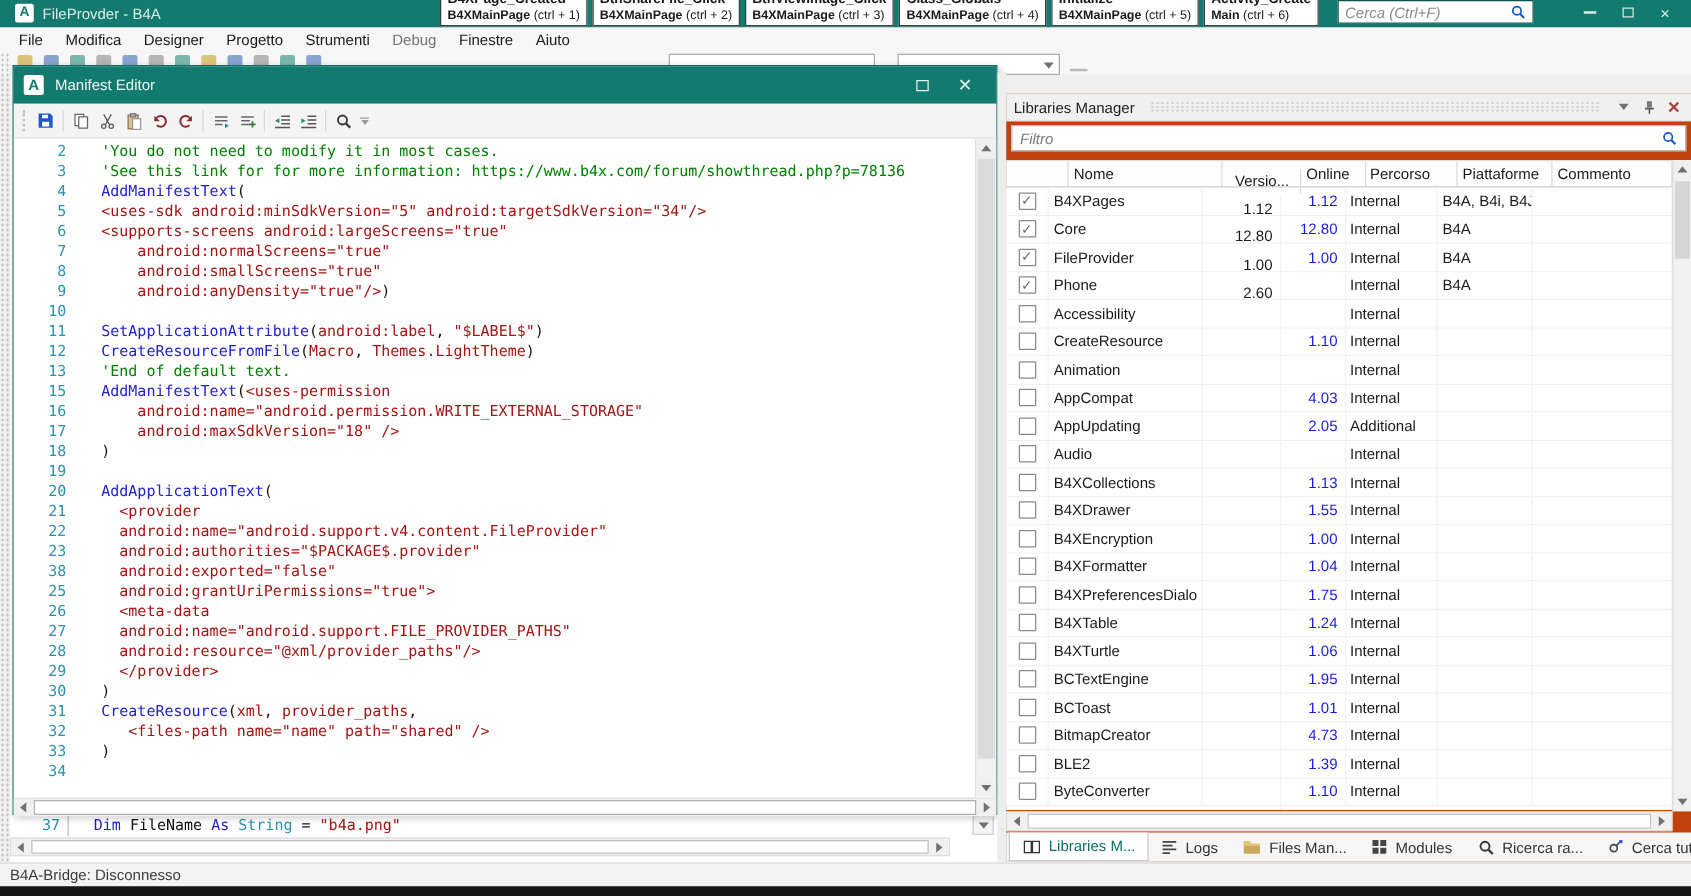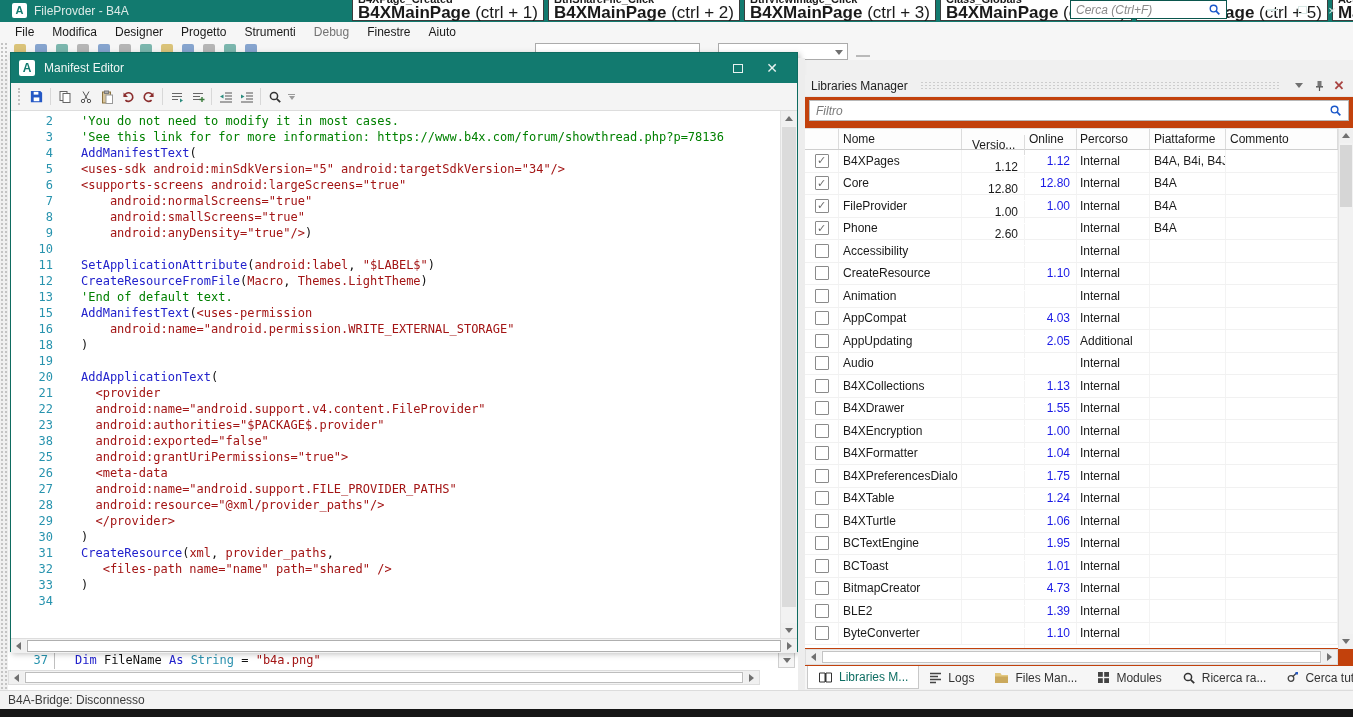--- a/index.html
+++ b/index.html
@@ -8,21 +8,21 @@
     font-family:"Liberation Sans",sans-serif;font-size:12px;color:#1A1A1A;}
 
   
   .titlebar{position:absolute;left:0;top:0;width:100%;height:22px;background:var(--titlebar-teal);}
   .app-logo{position:absolute;left:12px;top:3px;width:15px;height:15px;background:#FFF;border-radius:2px;
     color:var(--titlebar-teal);font-weight:bold;font-size:11px;text-align:center;line-height:15px;}
   .app-title{position:absolute;left:34px;top:4px;color:#DCEAE7;font-size:12px;}
   #top-tabs{position:absolute;left:352px;top:-9px;display:flex;gap:4px;}
   .ttab{background:#FFF;border:1px solid #3C3C3C;padding:1px 5px;height:30px;white-space:nowrap;}
   .ttab .t1{font-weight:bold;font-size:11px;line-height:13px;}
-  .ttab .t2{font-size:17px;line-height:13px;}
+  .ttab .t2{font-size:10px;line-height:13px;}
   .search-box{position:absolute;left:1070px;top:0;width:157px;height:19px;background:#FFF;
     border:1px solid #0A564D;display:flex;align-items:center;padding:0 5px;}
   .search-box .ph{flex:1;font-style:italic;color:#8A8A8A;font-size:12px;}
   .win-btns{position:absolute;right:6px;top:0;height:20px;display:flex;}
   .win-btn{width:30px;height:20px;display:flex;align-items:center;justify-content:center;color:#DFEDEA;font-size:13px;}
   .min-glyph{width:10px;height:2px;background:#D8E8E5;}
   .max-glyph{width:9px;height:8px;border:1.5px solid #D8E8E5;}
 
   
   .menubar{position:absolute;left:0;top:22px;width:100%;height:20px;background:#F6F6F6;display:flex;align-items:center;padding-left:6px;}
@@ -96,21 +96,21 @@
   .lib-panel{position:absolute;left:805px;top:75px;width:548px;height:614px;background:#c2410c;}
   .lp-titlebar{height:22px;background:#F0F0F0;display:flex;align-items:center;padding:0 6px;border-bottom:1px solid #E6E6E6;}
   .lp-title{font-size:12px;color:#222;margin-right:6px;white-space:nowrap;}
   .drag-dots{flex:1;height:9px;background-image:radial-gradient(circle,#CDCDCD 0.8px,transparent 1px);background-size:4px 3px;margin:0 6px;}
   .lp-ic{width:16px;height:16px;display:flex;align-items:center;justify-content:center;margin-left:4px;}
   .lp-close{color:#A94442;font-size:13px;font-weight:bold;}
   .filter-box{position:absolute;left:4px;top:25px;width:540px;height:21px;background:#FFF;border:1px solid #B8B8B8;
     display:flex;align-items:center;padding:0 6px;}
   .filter-box .ph{flex:1;font-style:italic;color:#7A7A7A;}
   .lib-table{position:absolute;left:0;top:53px;width:533px;}
-  .lib-header{display:flex;height:22px;background:#FDFDFD;border-top:1px solid #DFDFDF;border-bottom:1px solid #CFCFCF;align-items:center;}
+  .lib-header{display:flex;height:22px;background:#FDFDFD;border-top:1px solid #DFDFDF;border-bottom:1px solid #CFCFCF;align-items:center;padding-left:16px;}
   .lib-header>div{height:100%;line-height:21px;border-right:1px solid #DCDCDC;overflow:hidden;white-space:nowrap;}
   #lib-rows{height:498px;overflow:hidden;background:#FFF;}
   .lrow{display:flex;height:22.5px;border-bottom:1px solid #F1F1F1;align-items:center;background:#FFF;}
   .lrow>div{height:100%;display:flex;align-items:center;border-right:1px solid #F3F3F3;overflow:hidden;white-space:nowrap;}
   .c-check{width:34px;flex:none;justify-content:center;}
   .c-name{width:123px;flex:none;padding-left:4px;}
   .c-ver{width:63px;flex:none;justify-content:flex-end;padding-right:6px;margin-top:12px;}
   .c-onl{width:52px;flex:none;justify-content:flex-end;padding-right:6px;color:var(--online-blue);}
   .c-per{width:73px;flex:none;padding-left:3px;}
   .c-pia{width:76px;flex:none;padding-left:4px;}
@@ -410,20 +410,24 @@
           </div>
           <div class="cl">
             <span class="ln">15</span>
             <span class="ct"><span class="sg-k">AddManifestText</span><span class="sg-p">(</span><span class="sg-x">&lt;uses-permission</span></span>
           </div>
           <div class="cl">
             <span class="ln">16</span>
             <span class="ct"><span class="sg-x">    android:name="android.permission.WRITE_EXTERNAL_STORAGE"</span></span>
           </div>
           <div class="cl">
+            <span class="ln">17</span>
+            <span class="ct"><span class="sg-x">    android:maxSdkVersion="18" /&gt;</span></span>
+          </div>
+          <div class="cl">
             <span class="ln">18</span>
             <span class="ct"><span class="sg-p">)</span></span>
           </div>
           <div class="cl">
             <span class="ln">19</span>
             <span class="ct"></span>
           </div>
           <div class="cl">
             <span class="ln">20</span>
             <span class="ct"><span class="sg-k">AddApplicationText</span><span class="sg-p">(</span></span>

